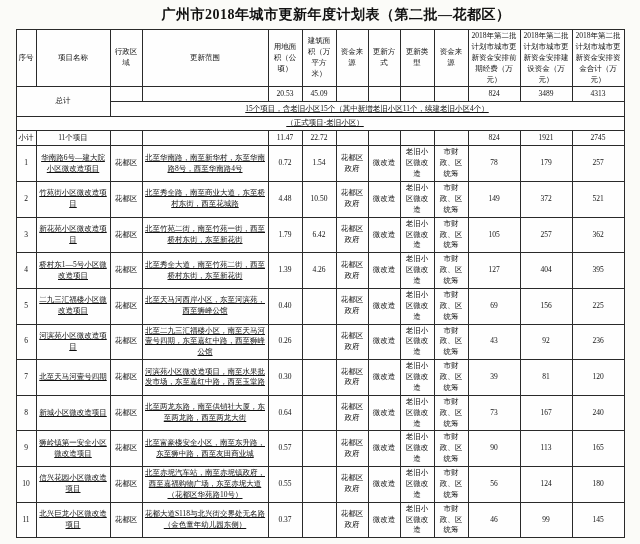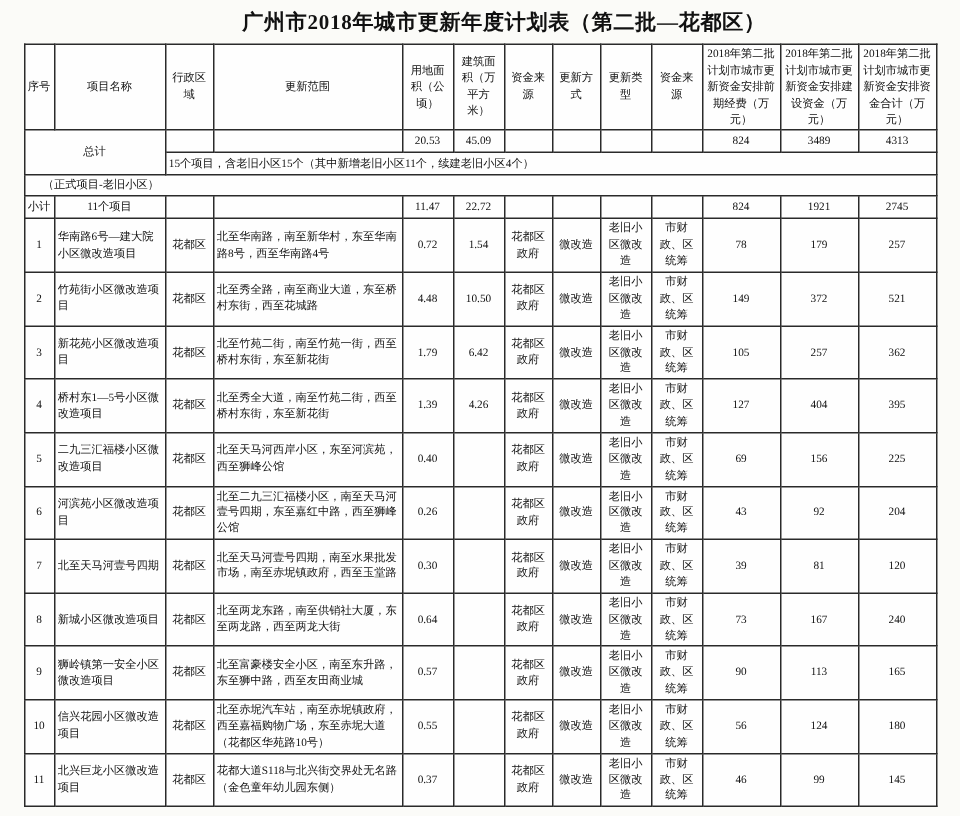--- a/index.html
+++ b/index.html
@@ -29,21 +29,21 @@
     border:1px solid #2a2a2a;
     font-size:7.5px;
     line-height:1.45;
     text-align:center;
     vertical-align:middle;
     padding:1px 2px;
     font-weight:normal;
     word-break:break-all;
   }
   .plan thead th{height:46px;}
-  .plan td.left{text-align:left;}
+  .plan td.left{text-align:center;text-decoration:underline;}
   tr.total-values td{height:12px;}
   tr.total-note td{height:12px;}
   tr.section-row td{height:11px;padding-left:12px;}
   tr.subtotal-row td{height:12px;}
   tr.project-row td{height:32px;}
 </style>
 </head>
 <body>
 
 <div class="page-title">广州市2018年城市更新年度计划表（第二批—花都区）</div>
@@ -198,27 +198,27 @@
         <td>花都区</td>
         <td class="left">北至二九三汇福楼小区，南至天马河壹号四期，东至嘉红中路，西至狮峰公馆</td>
         <td>0.26</td>
         <td></td>
         <td>花都区政府</td>
         <td>微改造</td>
         <td>老旧小区微改造</td>
         <td>市财政、区统筹</td>
         <td>43</td>
         <td>92</td>
-        <td>204</td>
+        <td>236</td>
       </tr>
       <tr class="project-row">
         <td>7</td>
         <td class="left">北至天马河壹号四期</td>
         <td>花都区</td>
-        <td class="left">北至天马河壹号四期，南至水果批发市场，南至赤坭镇政府，西至玉堂路</td>
+        <td class="left">河滨苑小区微改造项目，南至水果批发市场，东至嘉红中路，西至玉堂路</td>
         <td>0.30</td>
         <td></td>
         <td>花都区政府</td>
         <td>微改造</td>
         <td>老旧小区微改造</td>
         <td>市财政、区统筹</td>
         <td>39</td>
         <td>81</td>
         <td>120</td>
       </tr>

